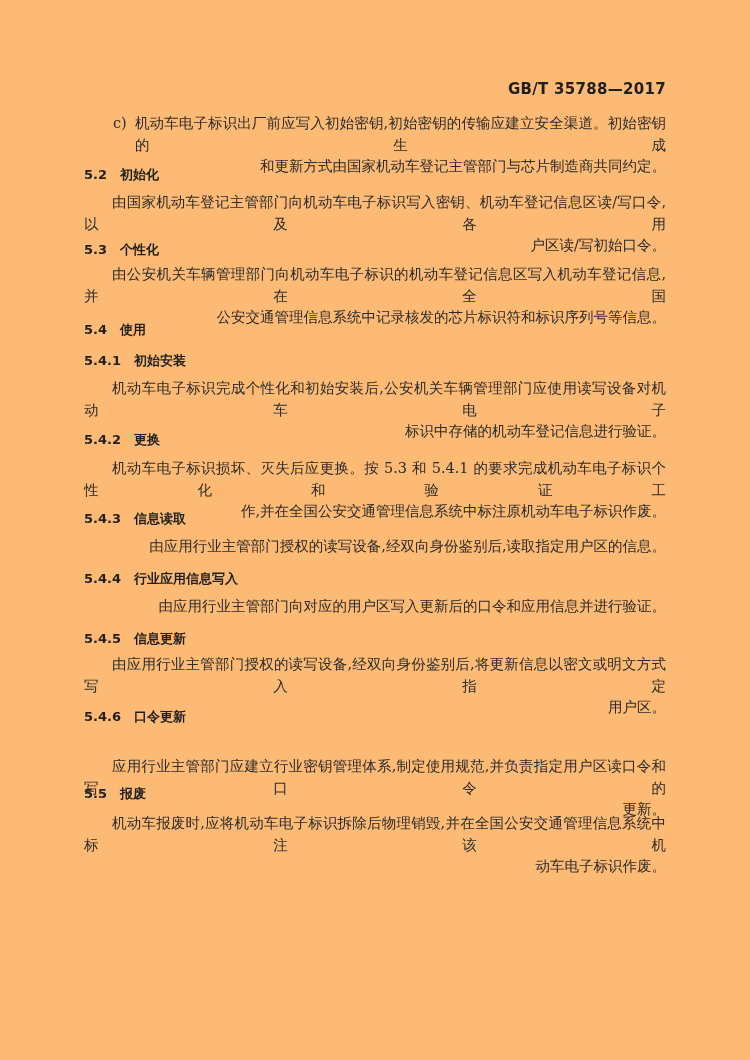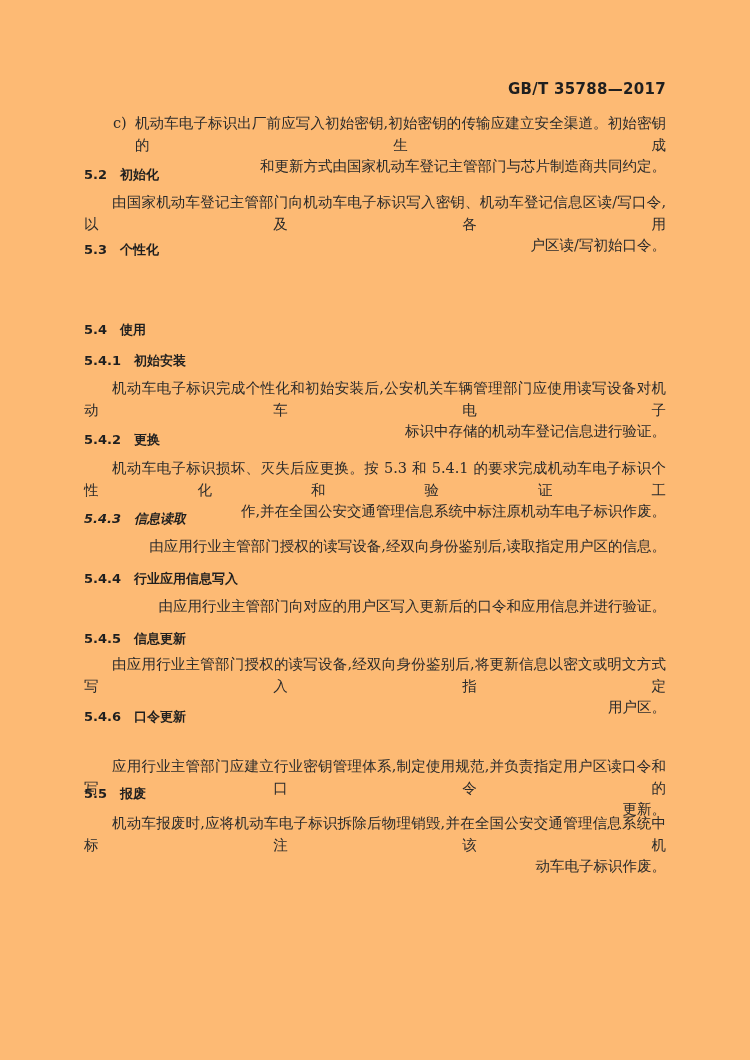--- a/index.html
+++ b/index.html
@@ -92,20 +92,24 @@
     <span class="h-num">5.2</span><span class="h-title">初始化</span>
   </div>
   <div class="abs para" style="top:192px;">
     <div class="textline indent full">由国家机动车登记主管部门向机动车电子标识写入密钥、机动车登记信息区读/写口令,以及各用</div>
     <div class="textline">户区读/写初始口令。</div>
   </div>
 
   <div class="abs heading" style="top:239px;">
     <span class="h-num">5.3</span><span class="h-title">个性化</span>
   </div>
+  <div class="abs para" style="top:264px;">
+    <div class="textline indent full">由公安机关车辆管理部门向机动车电子标识的机动车登记信息区写入机动车登记信息,并在全国</div>
+    <div class="textline">公安交通管理信息系统中记录核发的芯片标识符和标识序列号等信息。</div>
+  </div>
 
   <div class="abs heading" style="top:319px;">
     <span class="h-num">5.4</span><span class="h-title">使用</span>
   </div>
 
   <div class="abs heading" style="top:350px;">
     <span class="h-num">5.4.1</span><span class="h-title">初始安装</span>
   </div>
   <div class="abs para" style="top:378px;">
     <div class="textline indent full">机动车电子标识完成个性化和初始安装后,公安机关车辆管理部门应使用读写设备对机动车电子</div>
@@ -113,21 +117,21 @@
   </div>
 
   <div class="abs heading" style="top:429px;">
     <span class="h-num">5.4.2</span><span class="h-title">更换</span>
   </div>
   <div class="abs para" style="top:458px;">
     <div class="textline indent full">机动车电子标识损坏、灭失后应更换。按 5.3 和 5.4.1 的要求完成机动车电子标识个性化和验证工</div>
     <div class="textline">作,并在全国公安交通管理信息系统中标注原机动车电子标识作废。</div>
   </div>
 
-  <div class="abs heading" style="top:508px;font-style:italic;">
+  <div class="abs heading" style="top:508px;">
     <span class="h-num">5.4.3</span><span class="h-title">信息读取</span>
   </div>
   <div class="abs para" style="top:536px;">
     <div class="textline indent">由应用行业主管部门授权的读写设备,经双向身份鉴别后,读取指定用户区的信息。</div>
   </div>
 
   <div class="abs heading" style="top:568px;">
     <span class="h-num">5.4.4</span><span class="h-title">行业应用信息写入</span>
   </div>
   <div class="abs para" style="top:596px;">

